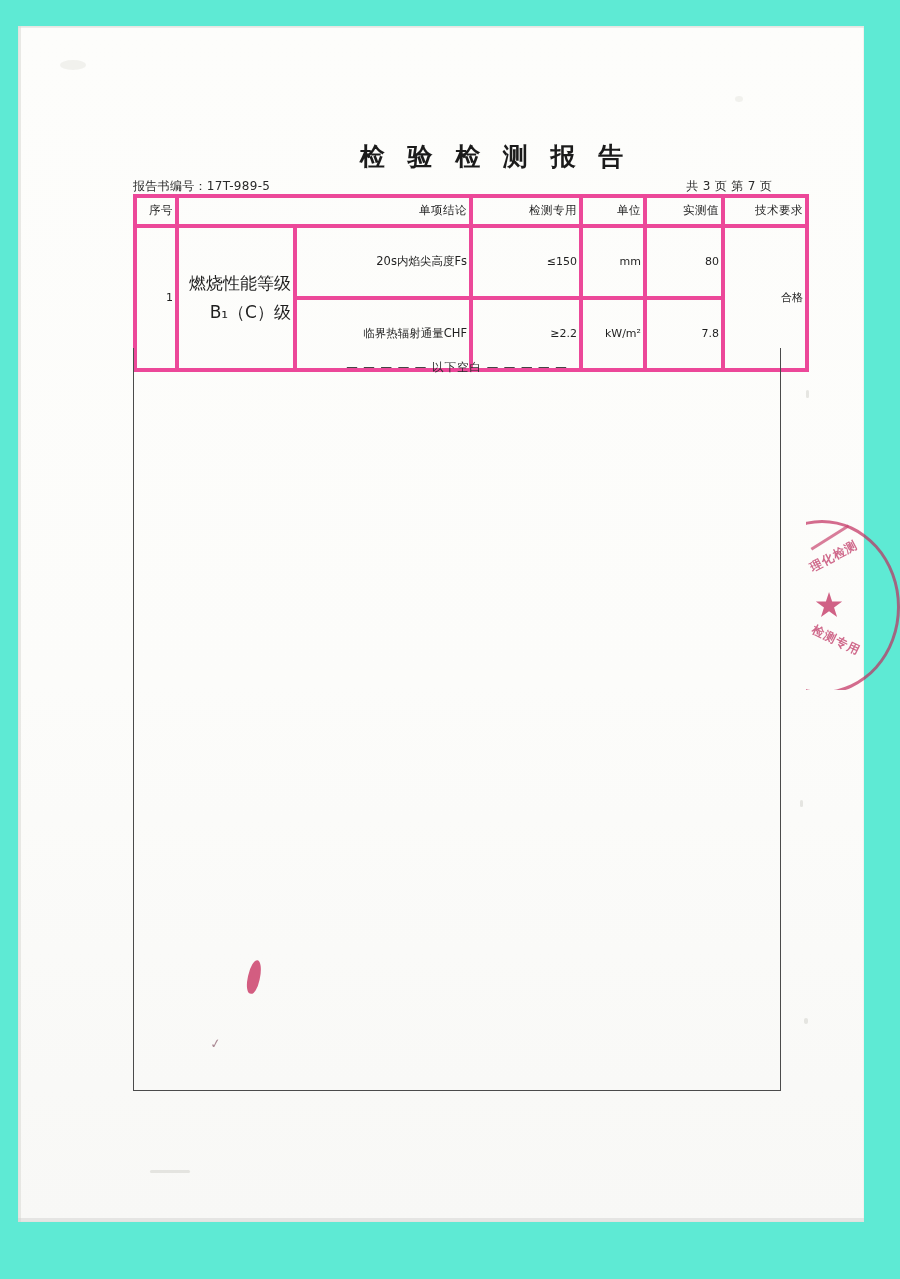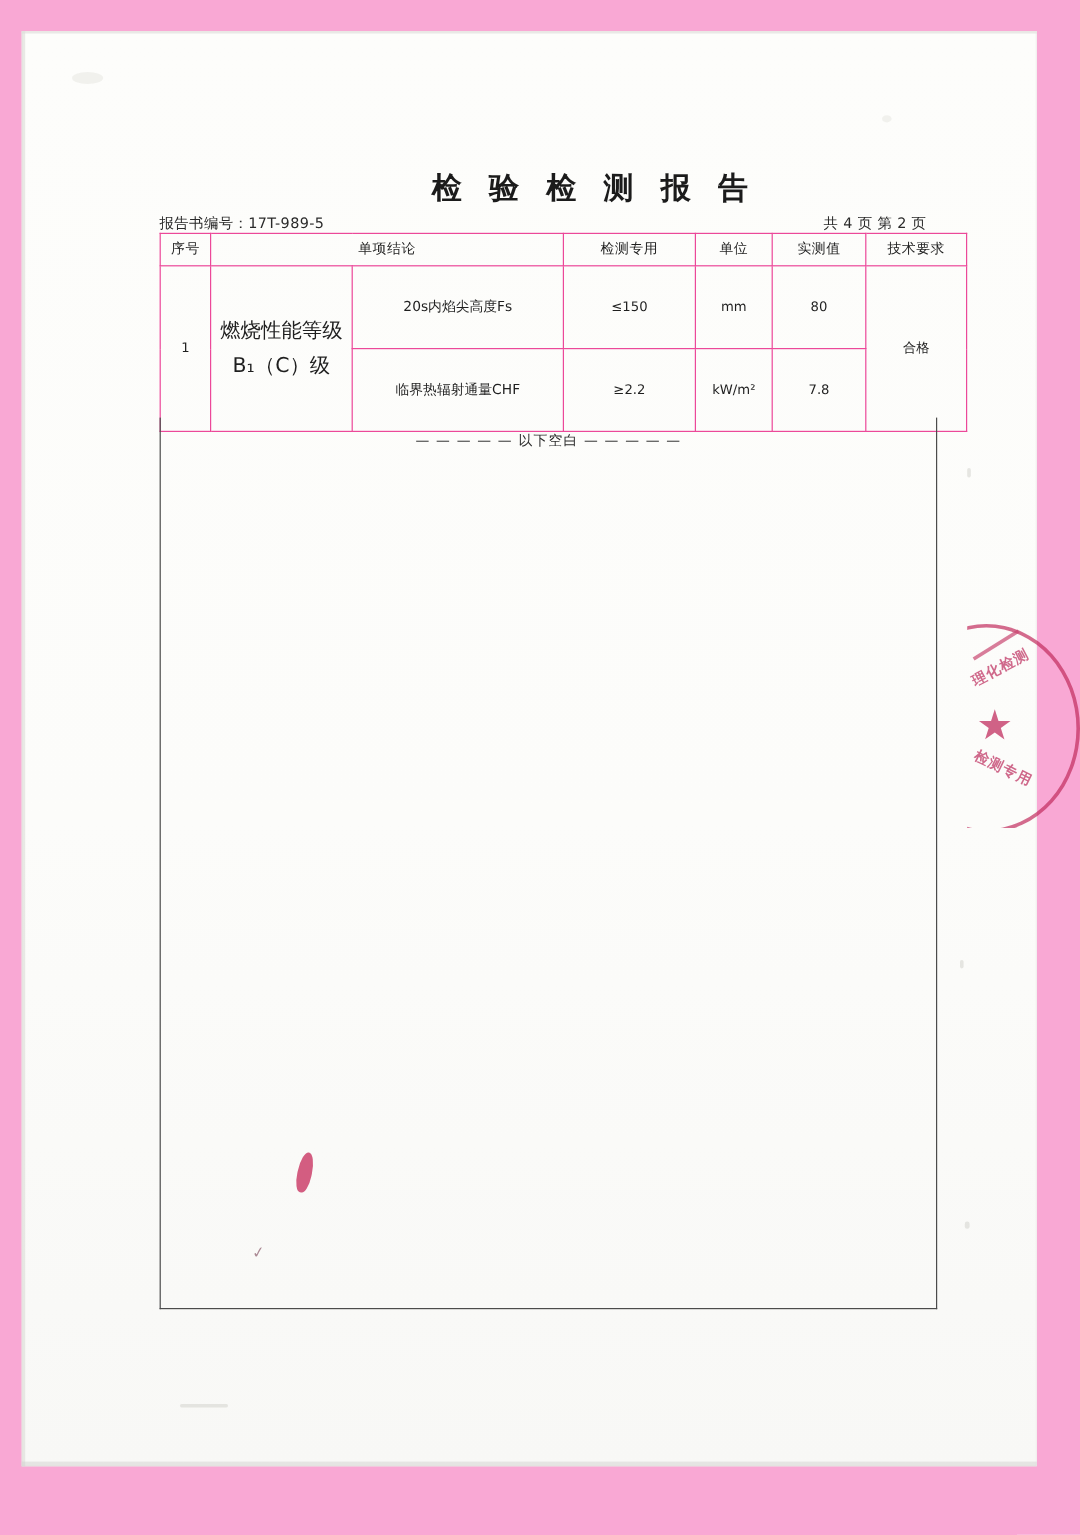--- a/index.html
+++ b/index.html
@@ -14,21 +14,21 @@
     overflow: hidden;
   }
 
   
   .scan-page {
     position: absolute;
     left: 0;
     top: 0;
     width: 900px;
     height: 1279px;
-    background: #f9a8d4;
+    background: #5eead4;
   }
 
   
   .paper {
     position: absolute;
     left: 18px;
     top: 26px;
     width: 846px;
     height: 1196px;
     background: linear-gradient(180deg, #fdfdfb 0%, #fcfcfa 55%, #f8f8f6 100%);
@@ -110,25 +110,25 @@
     position: absolute;
     left: 133px;
     top: 194px;
     width: 648px;
     border-collapse: collapse;
     table-layout: fixed;
     background: transparent;
   }
   .result-table th,
   .result-table td {
-    border: 1px solid #ec4899;
+    border: 4px solid #ec4899;
     font-family: "DejaVu Sans", "Liberation Sans", sans-serif;
     font-size: 11px;
     color: #1f1f1f;
-    text-align: center;
+    text-align: right;
     vertical-align: middle;
     padding: 0 2px;
     line-height: 1.5;
   }
   .result-table thead th {
     height: 26px;
     font-weight: normal;
     font-size: 11.5px;
     letter-spacing: .5px;
   }
@@ -273,21 +273,21 @@
   <div class="speck" style="left:800px;top:800px;width:3px;height:7px;"></div>
   <div class="speck" style="left:804px;top:1018px;width:4px;height:6px;"></div>
   <div class="speck" style="left:150px;top:1170px;width:40px;height:3px;"></div>
 
   <div class="doc-title">检 验 检 测 报 告</div>
 
   <div class="report-no">
     <span>报告书编号：</span><span>17T-989-5</span>
   </div>
 
-  <div class="page-no">共 4 页 第 2 页</div>
+  <div class="page-no">共 3 页 第 7 页</div>
 
   <table class="result-table">
     <colgroup>
       <col style="width:42px">
       <col style="width:118px">
       <col style="width:176px">
       <col style="width:110px">
       <col style="width:64px">
       <col style="width:78px">
       <col style="width:84px">

